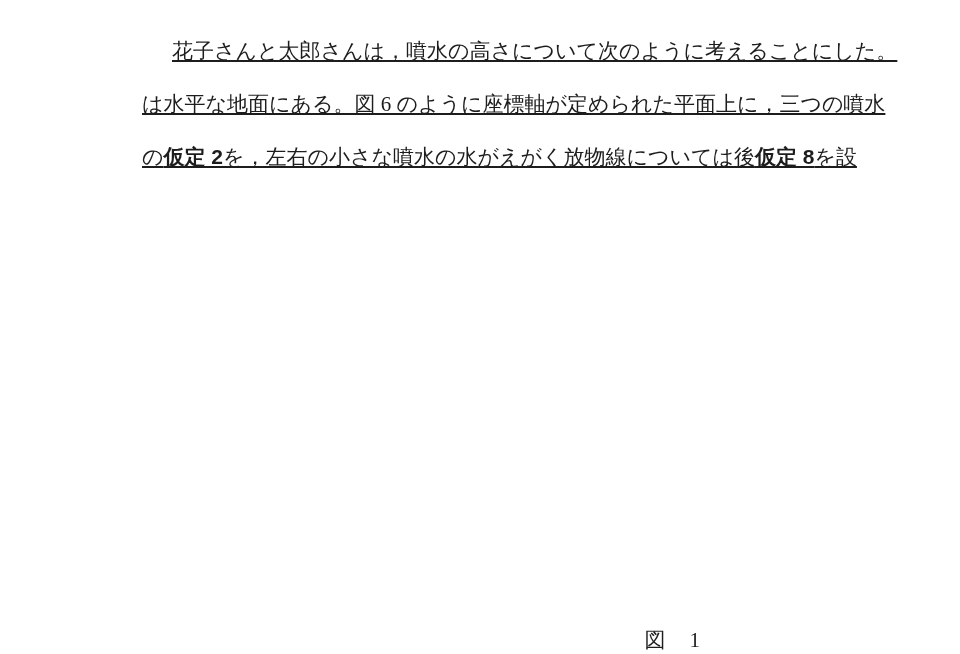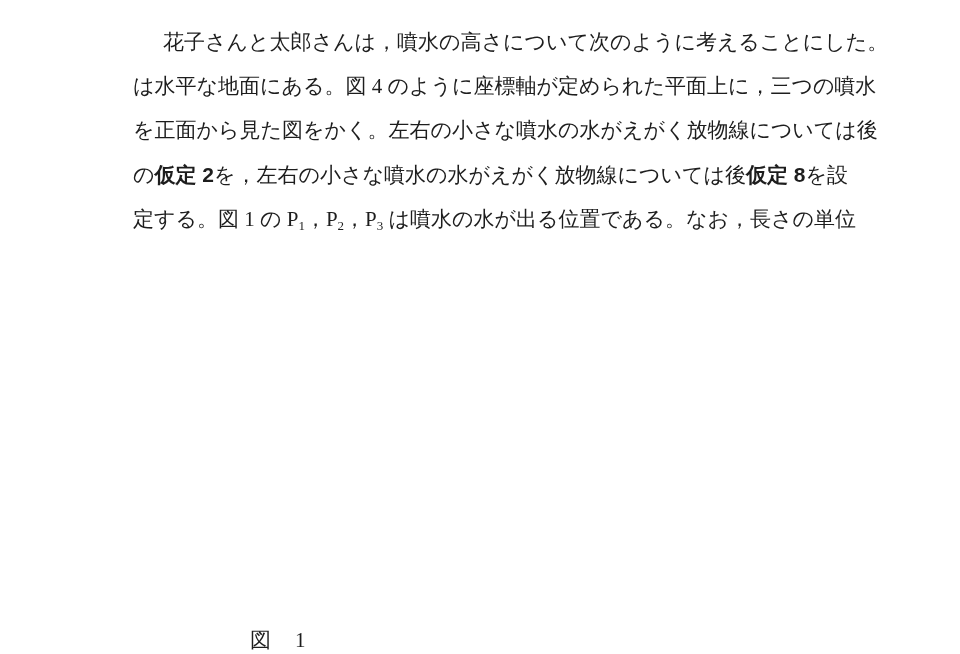--- a/index.html
+++ b/index.html
@@ -11,55 +11,53 @@
     color: #1d1d1d;
     overflow: hidden;
   }
   .text-block {
     position: absolute;
     left: 133px; top: 20px;
     width: 780px;
     font-size: 21px;
     line-height: 44.2px;
   }
-  .line { margin: 0; white-space: nowrap; }
+  .line { margin: 9px; white-space: nowrap; text-decoration: underline; }
   .indent { text-indent: 30px; }
   .gothic {
     font-family: "Liberation Sans", "DejaVu Sans", sans-serif;
     font-weight: 700;
   }
   .latin { font-family: "Liberation Serif", serif; }
   sub.psub {
     font-size: 13px;
     line-height: 0;
     vertical-align: -4px;
   }
   .figure-svg {
     position: absolute;
     left: 250px; top: 332px;
   }
   .caption {
     position: absolute;
     left: 250px; top: 627px;
     width: 450px;
-    text-align: left;
+    text-align: right;
     font-size: 21px;
     line-height: 26px;
   }
   .capnum { margin-left: 24px; }
 </style>
 </head>
 <body>
 
 <div class="text-block">
   <p class="line indent">花子さんと太郎さんは，噴水の高さについて次のように考えることにした。</p>
-  <p class="line">は水平な地面にある。図 4 のように座標軸が定められた平面上に，三つの噴水</p>
-  <p class="line">を正面から見た図をかく。左右の小さな噴水の水がえがく放物線については後</p>
+  <p class="line">は水平な地面にある。図 6 のように座標軸が定められた平面上に，三つの噴水</p>
   <p class="line"><span>の</span><span class="gothic">仮定 2</span><span>を，左右の小さな噴水の水がえがく放物線については後</span><span class="gothic">仮定 8</span><span>を設</span></p>
-  <p class="line"><span>定する。図 1 の </span><span class="latin"><span>P</span><sub class="psub">1</sub></span><span>，</span><span class="latin"><span>P</span><sub class="psub">2</sub></span><span>，</span><span class="latin"><span>P</span><sub class="psub">3</sub></span><span> は噴水の水が出る位置である。なお，長さの単位</span></p>
 </div>
 
 <svg class="figure-svg" width="450" height="295" viewBox="250 332 450 627" preserveAspectRatio="none">
   
 </svg>
 
 <div class="caption">
   <span>図</span><span class="capnum">1</span>
 </div>
 

